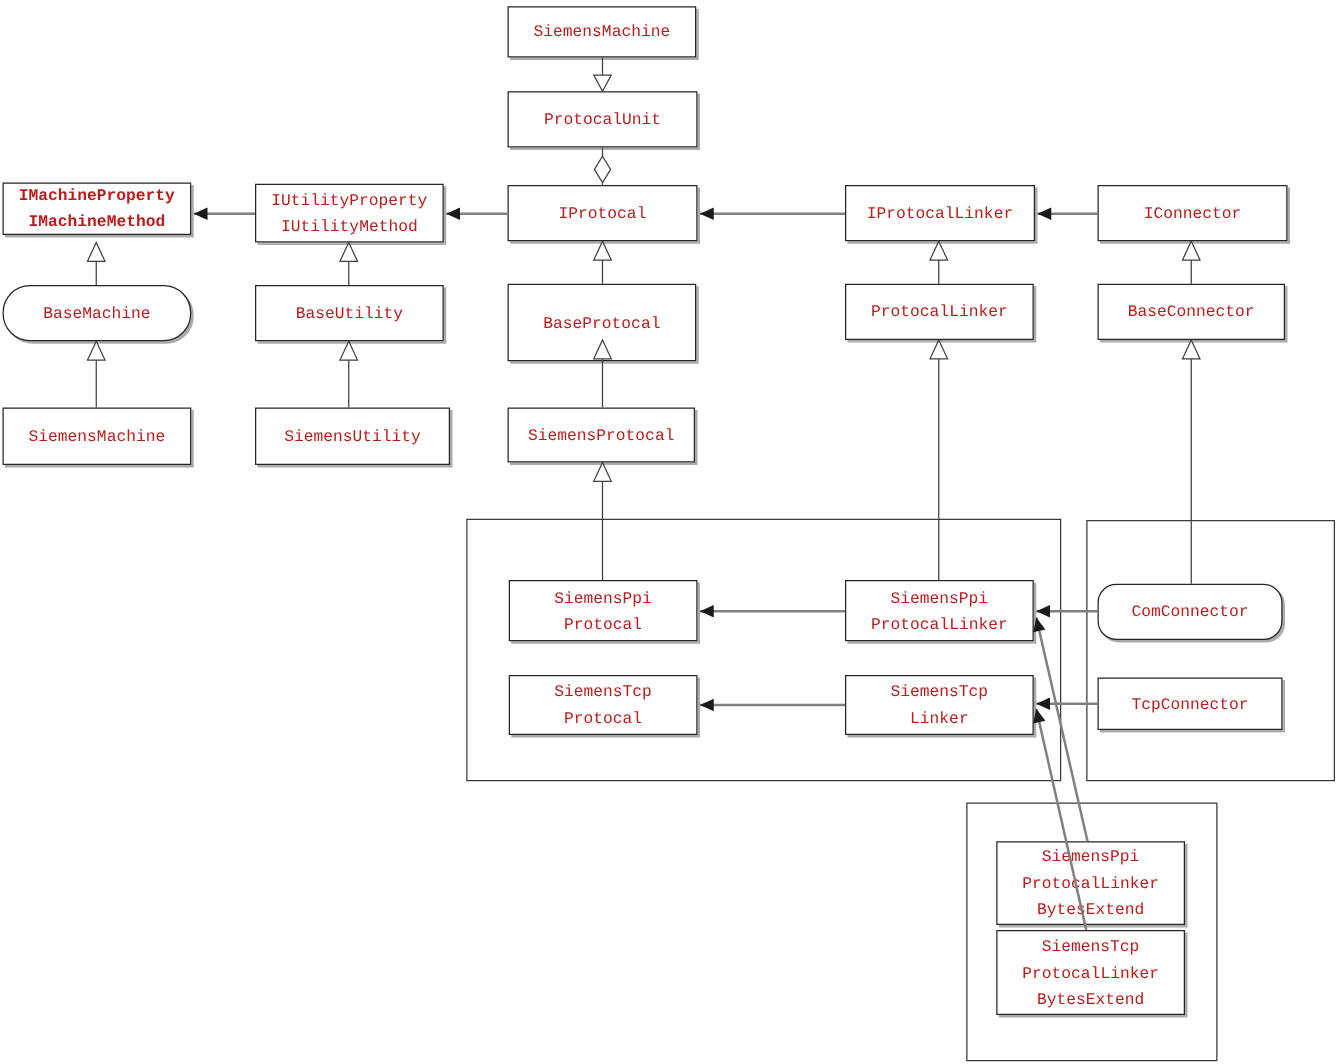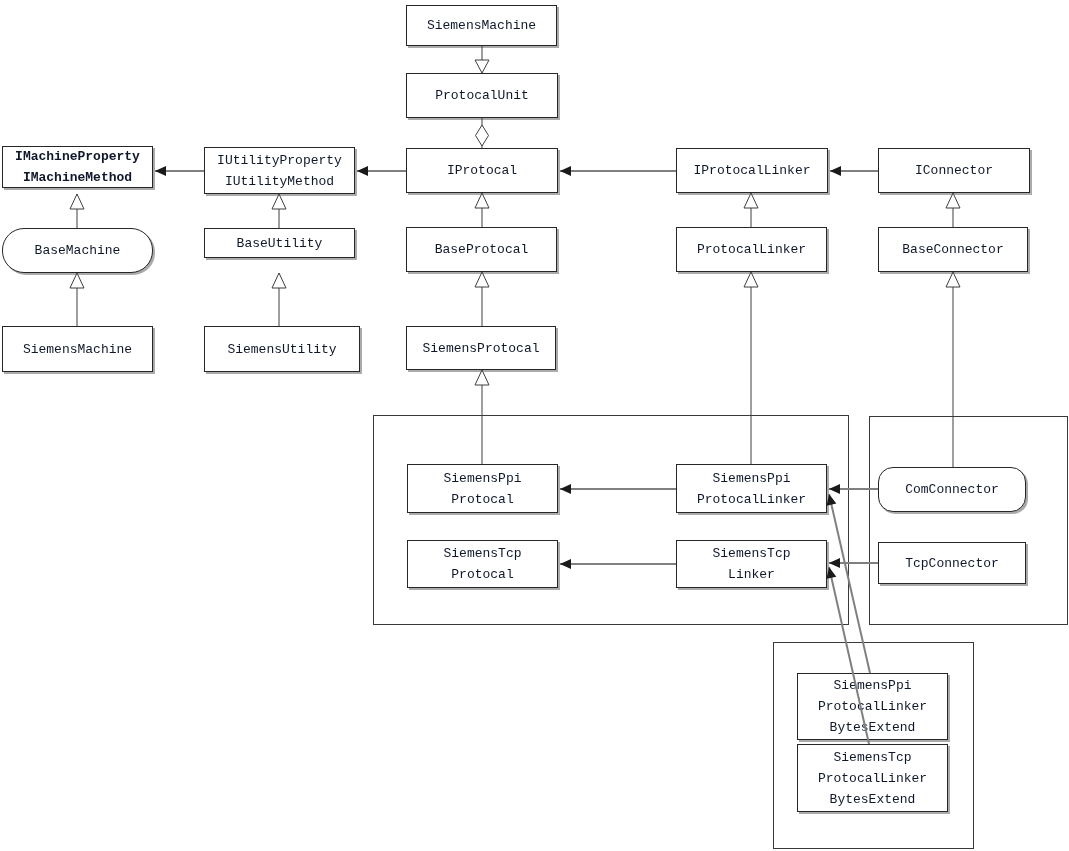--- a/index.html
+++ b/index.html
@@ -27,21 +27,21 @@
     border: 1px solid #262626;
     background: #ffffff;
     box-shadow: 2px 2px 0 #ababab;
     display: flex;
     flex-direction: column;
     align-items: center;
     justify-content: center;
     text-align: center;
     font-size: 13px;
     line-height: 21px;
-    color: #0f172a;
+    color: #b91c1c;
     z-index: 2;
     white-space: nowrap;
   }
   .connector-layer {
     position: absolute;
     left: 0;
     top: 0;
     z-index: 3;
     pointer-events: none;
   }
@@ -120,24 +120,24 @@
     </div>
     <div class="node" style="left: 406px; top: 148px; width: 152px; height: 45px;">
       <span>IProtocal</span>
     </div>
     <div class="node" style="left: 878px; top: 148px; width: 152px; height: 45px;">
       <span>IConnector</span>
     </div>
     <div class="node" style="left: 2px; top: 228px; width: 151px; height: 45px; border-radius: 22px;">
       <span>BaseMachine</span>
     </div>
-    <div class="node" style="left: 204px; top: 228px; width: 151px; height: 30px;">
+    <div class="node" style="left: 204px; top: 228px; width: 151px; height: 45px;">
       <span>BaseUtility</span>
     </div>
-    <div class="node" style="left: 406px; top: 227px; width: 151px; height: 45px;">
+    <div class="node" style="left: 406px; top: 227px; width: 151px; height: 62px;">
       <span>BaseProtocal</span>
     </div>
     <div class="node" style="left: 676px; top: 227px; width: 151px; height: 45px;">
       <span>ProtocalLinker</span>
     </div>
     <div class="node" style="left: 878px; top: 227px; width: 150px; height: 45px;">
       <span>BaseConnector</span>
     </div>
     <div class="node" style="left: 2px; top: 326px; width: 151px; height: 46px;">
       <span>SiemensMachine</span>

